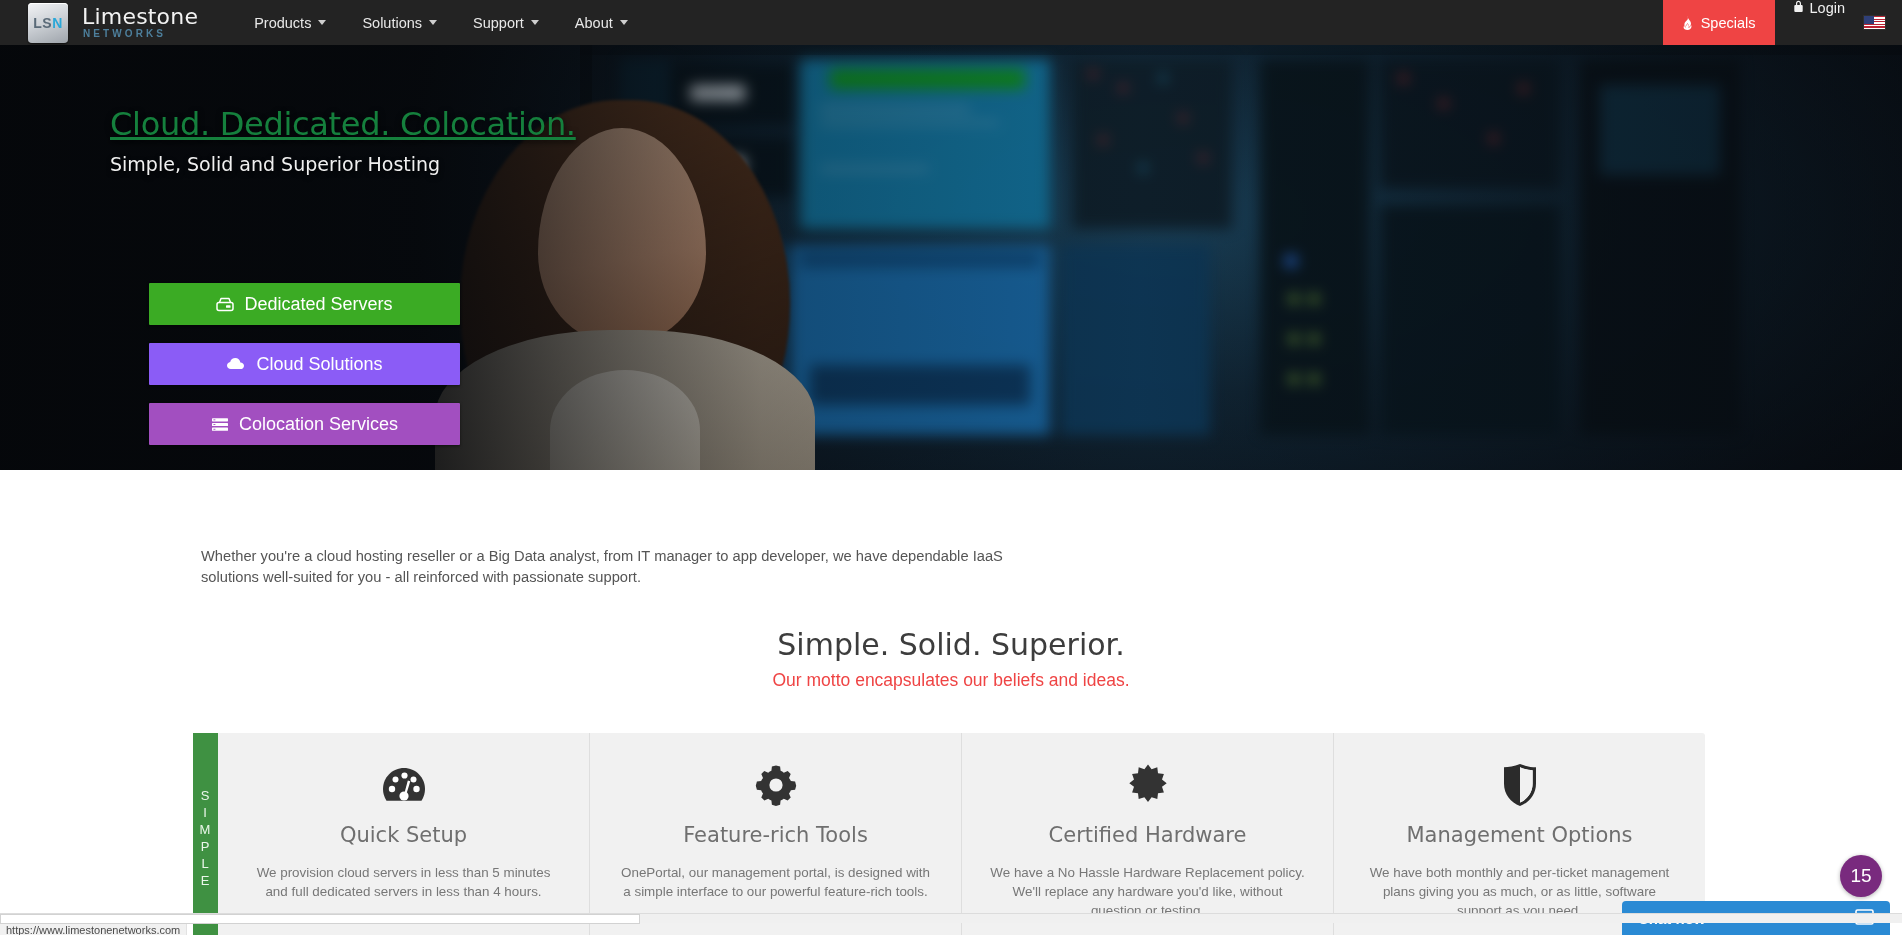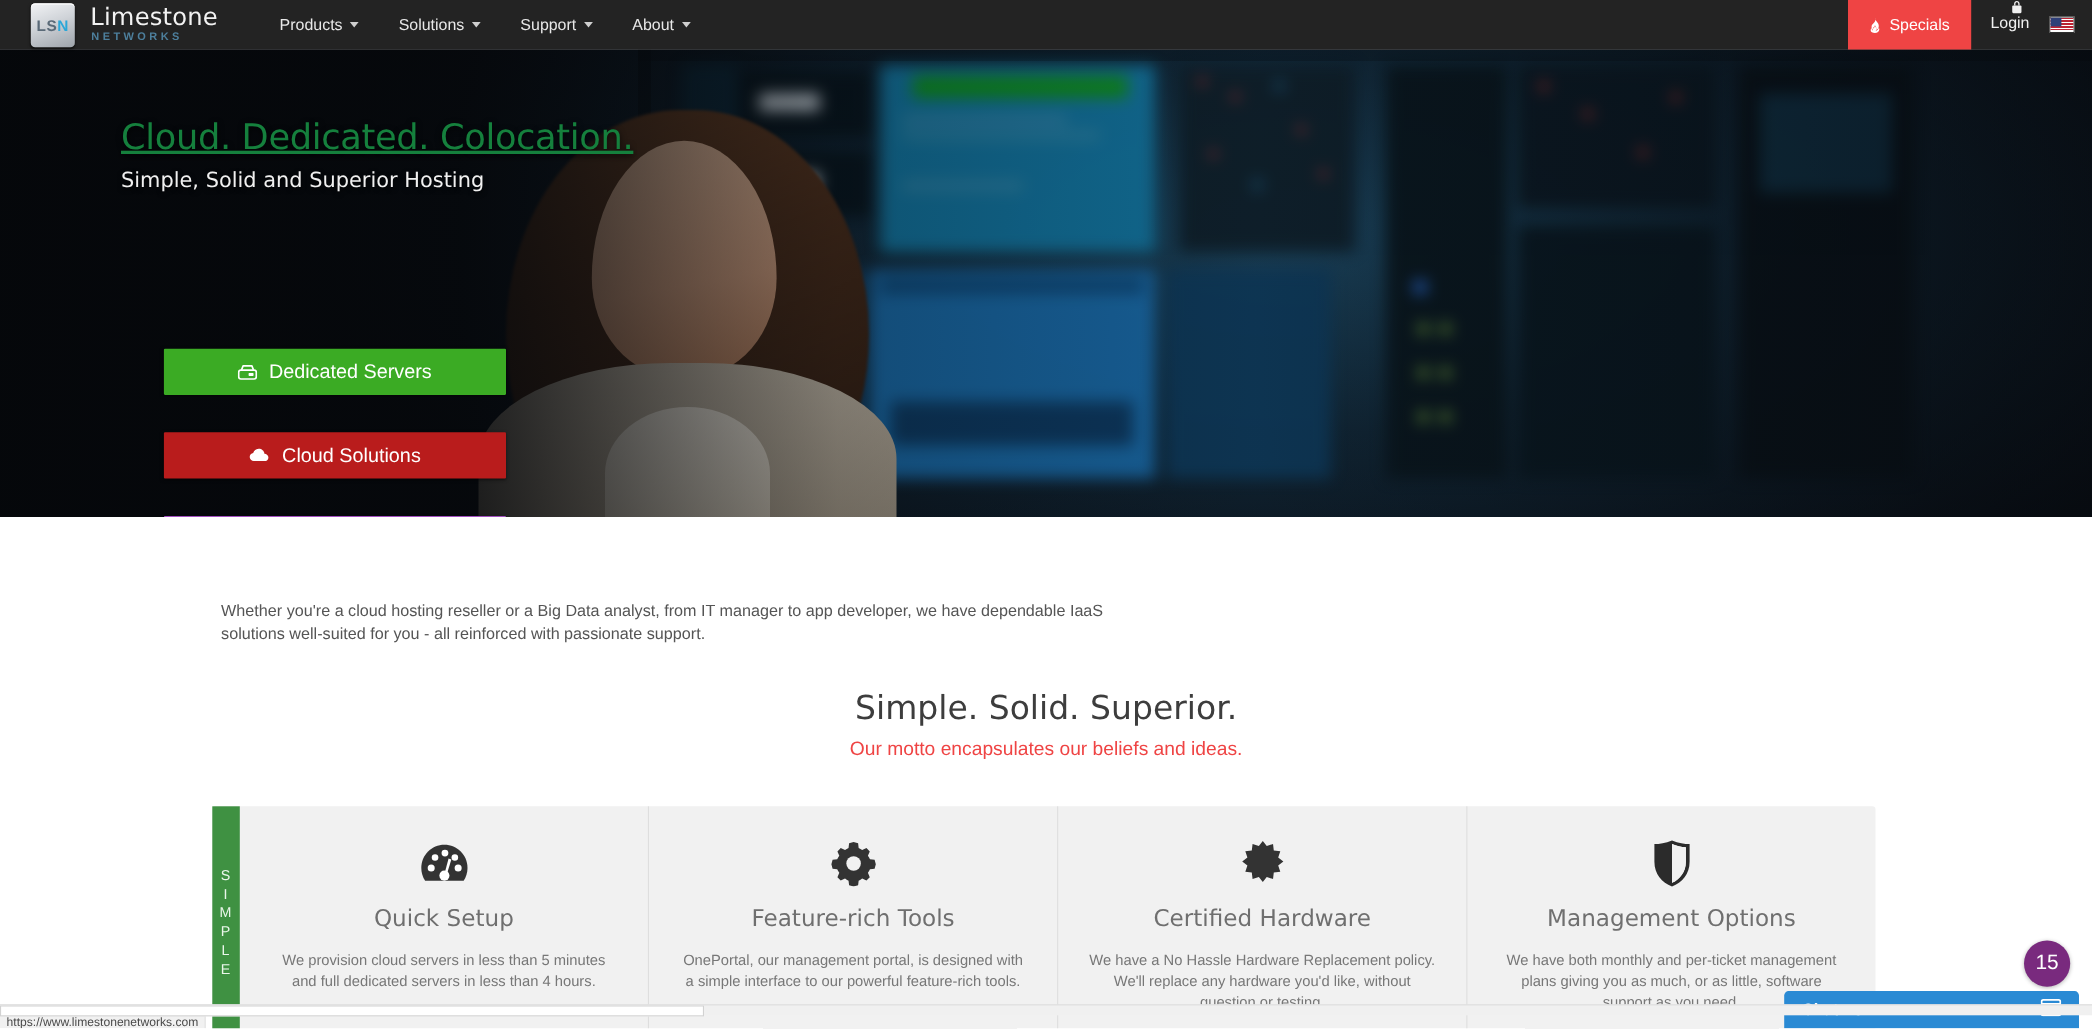--- a/index.html
+++ b/index.html
@@ -101,25 +101,24 @@
     font-size: 14.5px;
     display: flex; align-items: center;
     padding: 0 19px;
     cursor: pointer;
     white-space: nowrap;
   }
   .flame-icon { margin-right: 8px; display: flex; align-items: center; }
   .login-btn {
     color: #f0f0f0;
     font-size: 14.5px;
-    display: flex; align-items: flex-end;
+    display: flex; align-items: flex-start;
     padding: 0 14px 0 18px;
     cursor: pointer;
     white-space: nowrap;
-    flex-direction: column;
   }
   .lock-icon { margin-right: 6px; display: flex; align-items: center; }
   .flag-btn {
     display: flex; align-items: center;
     padding: 0 16px 0 4px;
     cursor: pointer;
   }
   .flag {
     width: 23px; height: 15px;
     position: relative;
@@ -252,21 +251,20 @@
     height: 42px;
     display: flex; align-items: center; justify-content: center;
     color: #fff;
     font-size: 18px;
     font-family: "Liberation Sans", sans-serif;
     margin-bottom: 18px;
     cursor: pointer;
     border-radius: 1px;
     box-shadow: 0 1px 3px rgba(0,0,0,.5);
     white-space: nowrap;
-    margin-top: 34px;
   }
   .hero-btn .bicon { margin-right: 10px; display: flex; align-items: center; }
 
   
   .intro {
     padding: 58px 0 0 201px;
   }
   .intro h2 {
     font-family: "DejaVu Sans", sans-serif;
     font-weight: 400;
@@ -554,21 +552,21 @@
       <div class="hero-btn" style="background:#3bab24;">
         <span class="bicon">
           <svg width="18" height="15" viewBox="0 0 18 15">
               <rect x="1" y="5.5" width="16" height="8" rx="2" fill="none" stroke="#fff" stroke-width="1.5"></rect>
               <path d="M3.5 5.5 5 1.6h8l1.5 3.9" fill="none" stroke="#fff" stroke-width="1.5" stroke-linejoin="round"></path>
               <rect x="10" y="8.2" width="4.5" height="2.6" rx=".6" fill="#fff"></rect>
             </svg>
         </span>
         <span>Dedicated Servers</span>
       </div>
-      <div class="hero-btn" style="background:#b91c1c;">
+      <div class="hero-btn" style="background:#8b5cf6;">
         <span class="bicon">
           <svg width="20" height="14" viewBox="0 0 20 14">
               <path d="M15.6 12H4.8C2.7 12 1 10.4 1 8.4c0-1.8 1.4-3.3 3.2-3.5C4.7 2.7 6.8 1 9.3 1c2.6 0 4.8 1.9 5.1 4.4 2 .1 3.6 1.6 3.6 3.4 0 1.8-1.5 3.2-2.4 3.2z" fill="#fff"></path>
             </svg>
         </span>
         <span>Cloud Solutions</span>
       </div>
       <div class="hero-btn" style="background:#a24fc0; margin-bottom:0;">
         <span class="bicon">
           <svg width="18" height="15" viewBox="0 0 18 15">

